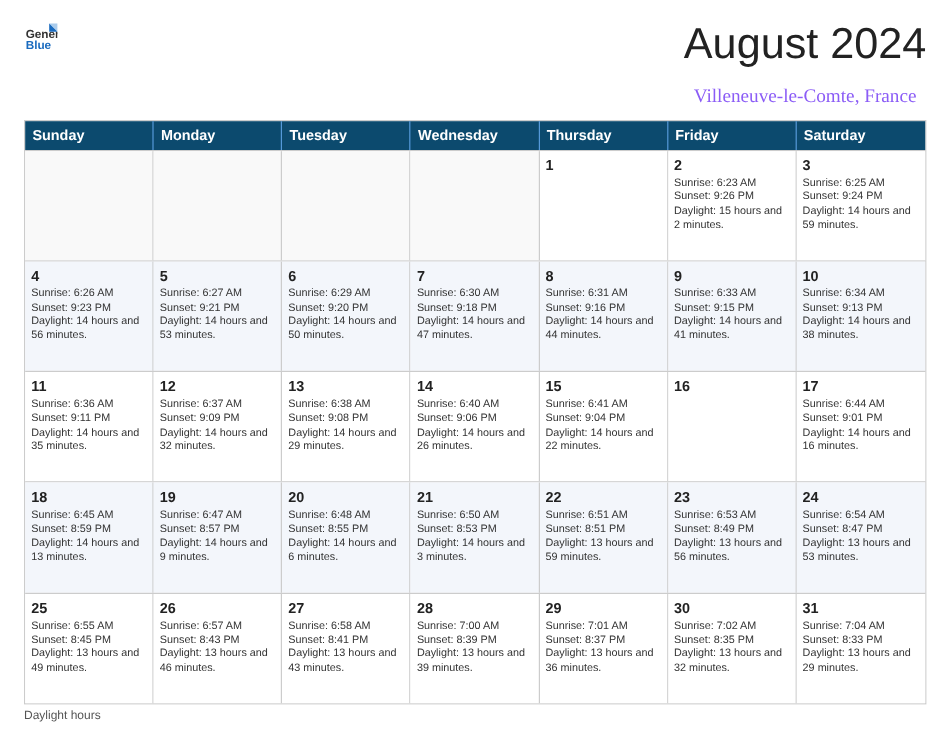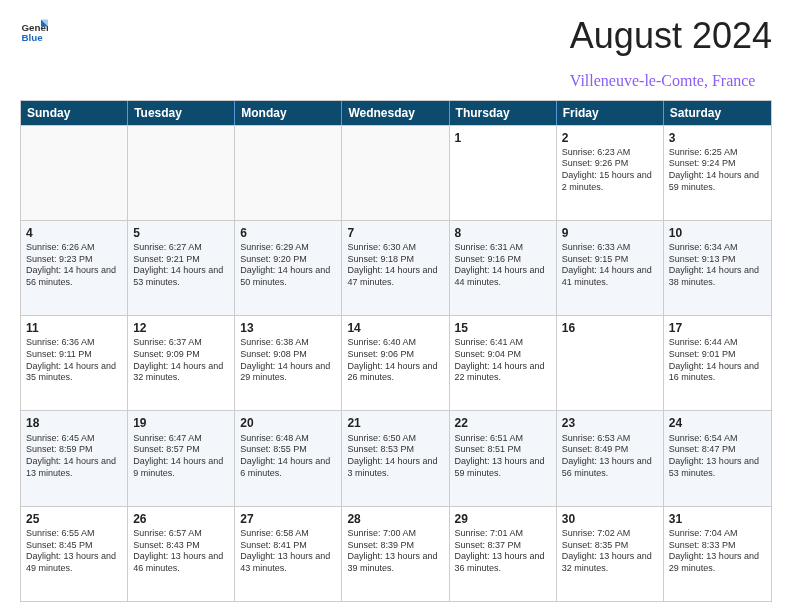--- a/index.html
+++ b/index.html
@@ -26,21 +26,21 @@
     .logo {
       display: flex;
       align-items: center;
       gap: 4px;
     }
     .logo-icon {
       width: 28px;
       height: 28px;
     }
     .title-block {
-      text-align: left;
+      text-align: center;
     }
     .main-title {
       font-size: 36px;
       font-weight: normal;
       color: #222;
       line-height: 1.1;
     }
     .subtitle {
       font-size: 16px;
       color: #8b5cf6;
@@ -125,22 +125,22 @@
     </div>
     <div class="title-block">
       <div class="main-title">August 2024</div>
       <div class="subtitle">Villeneuve-le-Comte, France</div>
     </div>
   </div>
 
   <div class="calendar">
     <div class="cal-header">
       <div class="cal-header-cell">Sunday</div>
+      <div class="cal-header-cell">Monday</div>
       <div class="cal-header-cell">Tuesday</div>
-      <div class="cal-header-cell">Monday</div>
       <div class="cal-header-cell">Wednesday</div>
       <div class="cal-header-cell">Thursday</div>
       <div class="cal-header-cell">Friday</div>
       <div class="cal-header-cell">Saturday</div>
     </div>
     <div class="cal-body" id="cal-body">
         <div class="cal-row">
           <div class="cal-cell empty"></div>
           <div class="cal-cell empty"></div>
           <div class="cal-cell empty"></div>
@@ -359,13 +359,14 @@
             <div class="day-num">31</div>
             <div class="day-info">Sunrise: 7:04 AM
 Sunset: 8:33 PM
 Daylight: 13 hours
 and 29 minutes.</div>
           </div>
         </div>
       </div>
   </div>
 
+  <div class="footer-note">Daylight hours</div>
 </div>
 
 </body></html>

